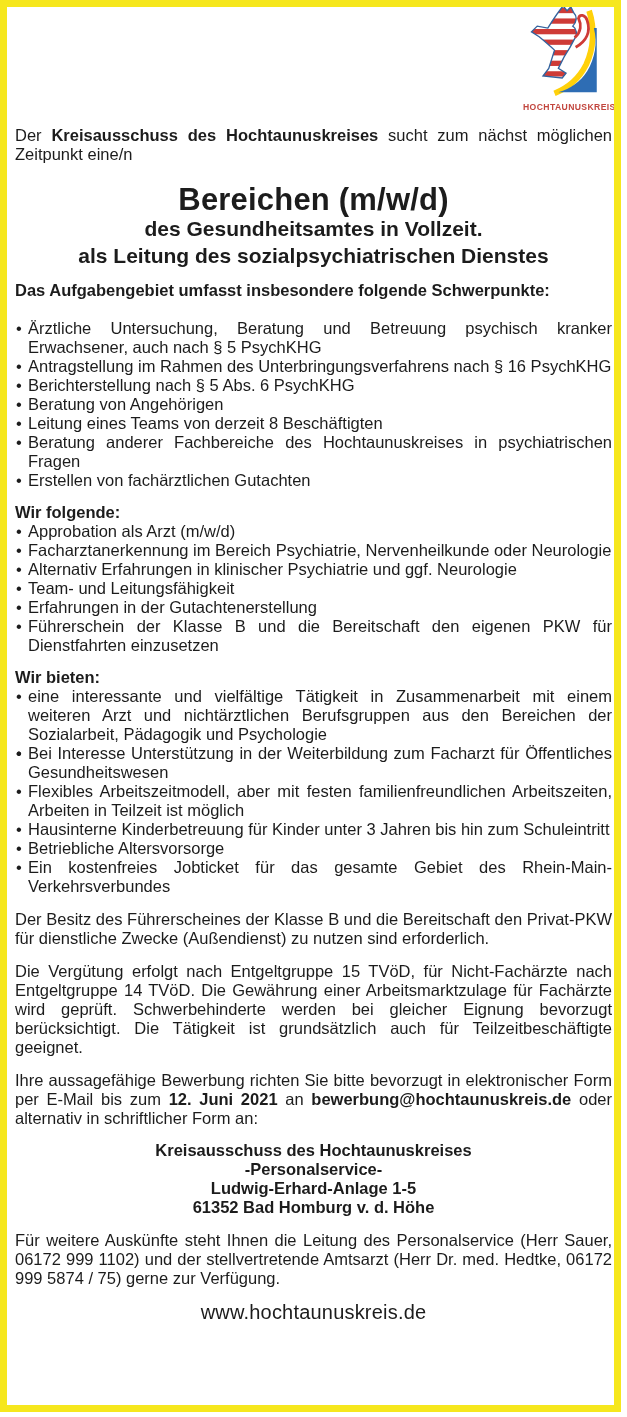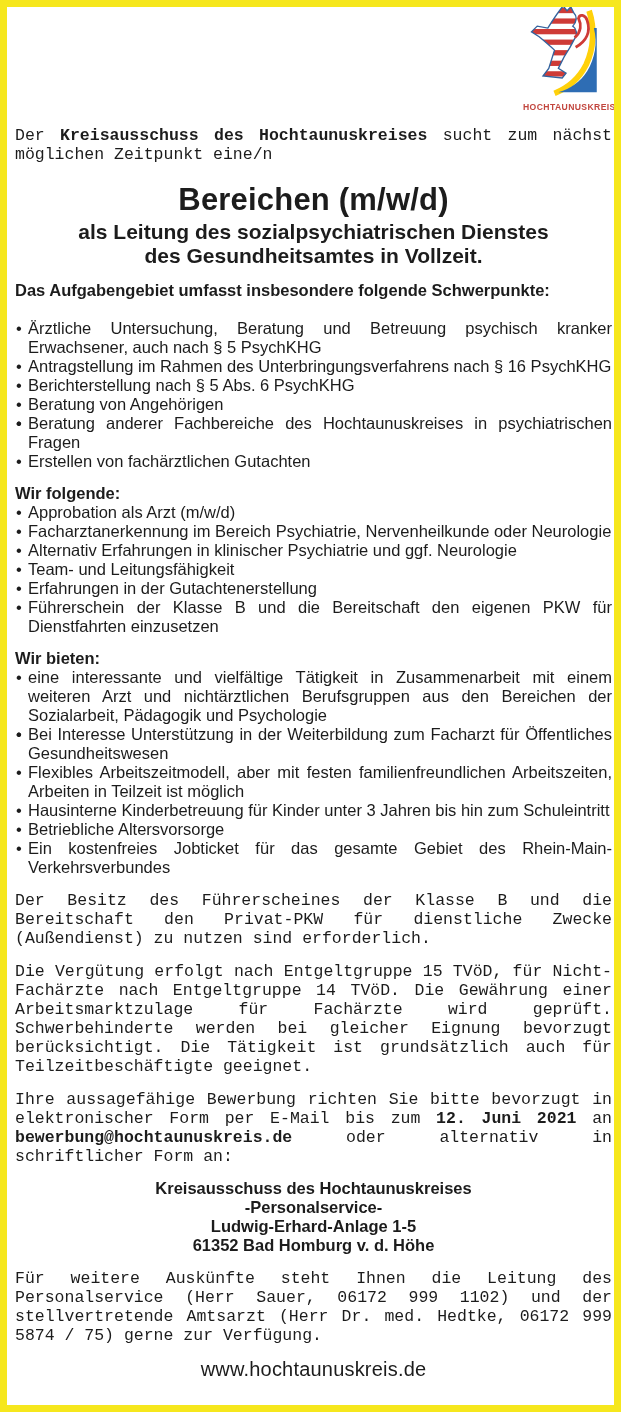--- a/index.html
+++ b/index.html
@@ -15,21 +15,21 @@
   .content{position:absolute;left:15px;top:0;width:597px;}
   
   .logo{width:88px;margin:5px 1px 0 auto;text-align:center;}
   .logo svg{display:block;margin:0 auto;}
   .logo-word{
     font-size:8.6px;font-weight:700;letter-spacing:.4px;color:#C2463E;
     white-space:nowrap;margin-top:1px;
   }
   
   .para{
-    font-size:16.5px;line-height:19px;text-align:justify;margin:14px 0 0 0;font-family:Liberation Mono, monospace;
+    font-size:16.5px;line-height:19px;text-align:justify;margin:14px 0 0 0;
   }
   .para b, .bullet b, .sec-head{font-weight:700;}
   h1.title{
     font-size:31px;line-height:34px;font-weight:700;text-align:center;
     margin:19px 0 0 0;letter-spacing:.2px;
   }
   .subtitle{
     font-size:21px;line-height:24px;font-weight:700;text-align:center;margin:0;
   }
   .subtitle.first{margin-top:3px;}
@@ -78,31 +78,31 @@
       </g>
       <path d="M39 1 L43 6 L47 2 L50 8 C54 12 53 18 49 22 C53 25 54 30 51 35 C48 41 44 48 40 54 L34 66 L42 71 L38 76 L18 74 L24 66 L30 47 C26 43 20 38 14 33 L6 28 L12 22 L23 24 C28 16 33 8 39 1 Z" fill="none" stroke="#33639E" stroke-width="1.4"></path>
       <path d="M52 44 C63 38 68 28 64 16 C62 10 56 9 55 14 C58 20 58 28 51 34" fill="none" stroke="#CE3B37" stroke-width="3"></path>
     </svg>
     <div class="logo-word">HOCHTAUNUSKREIS</div>
   </div>
 
   <p class="para"><span>Der </span><b>Kreisausschuss des Hochtaunuskreises</b><span> sucht zum nächst möglichen Zeitpunkt eine/n</span></p>
 
   <h1 class="title">Bereichen (m/w/d)</h1>
+  <p class="subtitle">des Gesundheitsamtes in Vollzeit.</p>
   <p class="subtitle first">als Leitung des sozialpsychiatrischen Dienstes</p>
-  <p class="subtitle">des Gesundheitsamtes in Vollzeit.</p>
 
   <div>
       <p class="sec-head">Das Aufgabengebiet umfasst insbesondere folgende Schwerpunkte:</p>
       <div class="bullets gap-top">
         <div class="bullet"><span class="marker">•</span><span>Ärztliche Untersuchung, Beratung und Betreuung psychisch kranker Erwachsener, auch nach § 5 PsychKHG</span></div>
         <div class="bullet"><span class="marker">•</span><span>Antragstellung im Rahmen des Unterbringungsverfahrens nach § 16 PsychKHG</span></div>
         <div class="bullet"><span class="marker">•</span><span>Berichterstellung nach § 5 Abs. 6 PsychKHG</span></div>
         <div class="bullet"><span class="marker">•</span><span>Beratung von Angehörigen</span></div>
-        <div class="bullet"><span class="marker">•</span></div>
+        <div class="bullet"><span class="marker">•</span><span>Leitung eines Teams von derzeit 8 Beschäftigten</span></div>
         <div class="bullet"><span class="marker">•</span><span>Beratung anderer Fachbereiche des Hochtaunuskreises in psychiatrischen Fragen</span></div>
         <div class="bullet"><span class="marker">•</span><span>Erstellen von fachärztlichen Gutachten</span></div>
       </div>
       <p class="sec-head">Wir folgende:</p>
       <div class="bullets">
         <div class="bullet"><span class="marker">•</span><span>Approbation als Arzt (m/w/d)</span></div>
         <div class="bullet"><span class="marker">•</span><span>Facharztanerkennung im Bereich Psychiatrie, Nervenheilkunde oder Neurologie</span></div>
         <div class="bullet"><span class="marker">•</span><span>Alternativ Erfahrungen in klinischer Psychiatrie und ggf. Neurologie</span></div>
         <div class="bullet"><span class="marker">•</span><span>Team- und Leitungsfähigkeit</span></div>
         <div class="bullet"><span class="marker">•</span><span>Erfahrungen in der Gutachtenerstellung</span></div>

